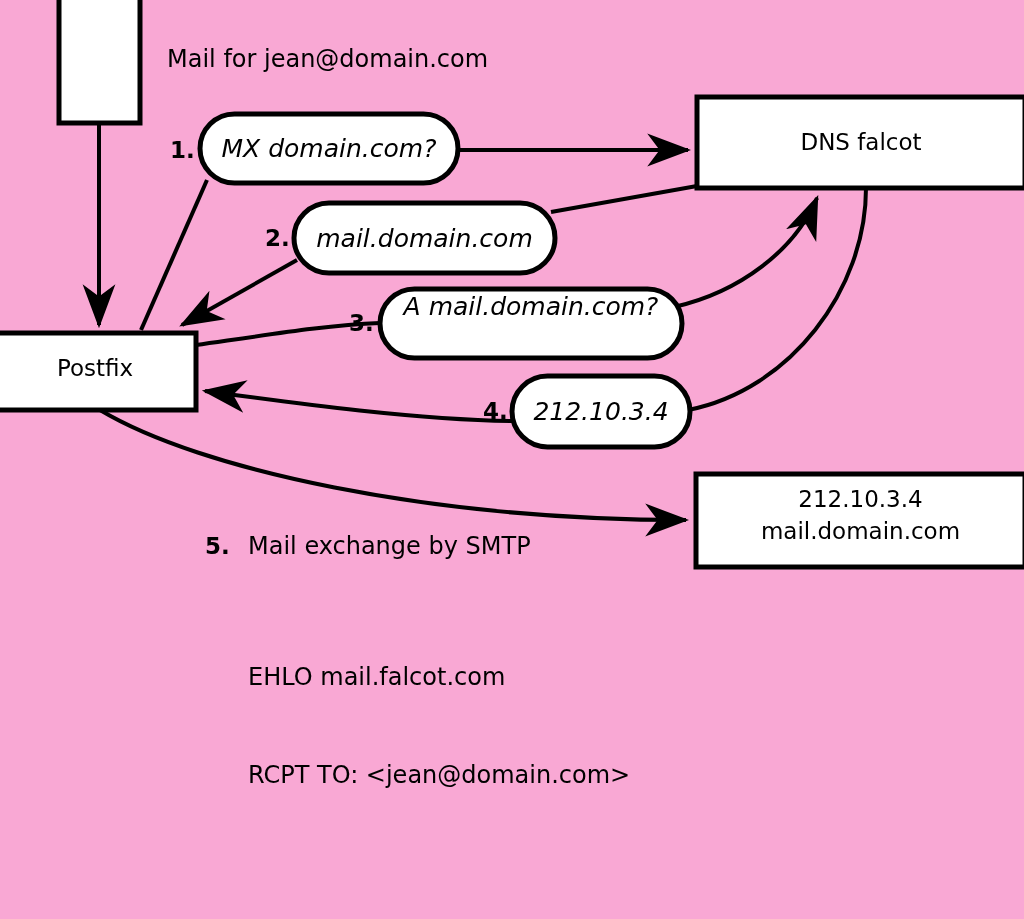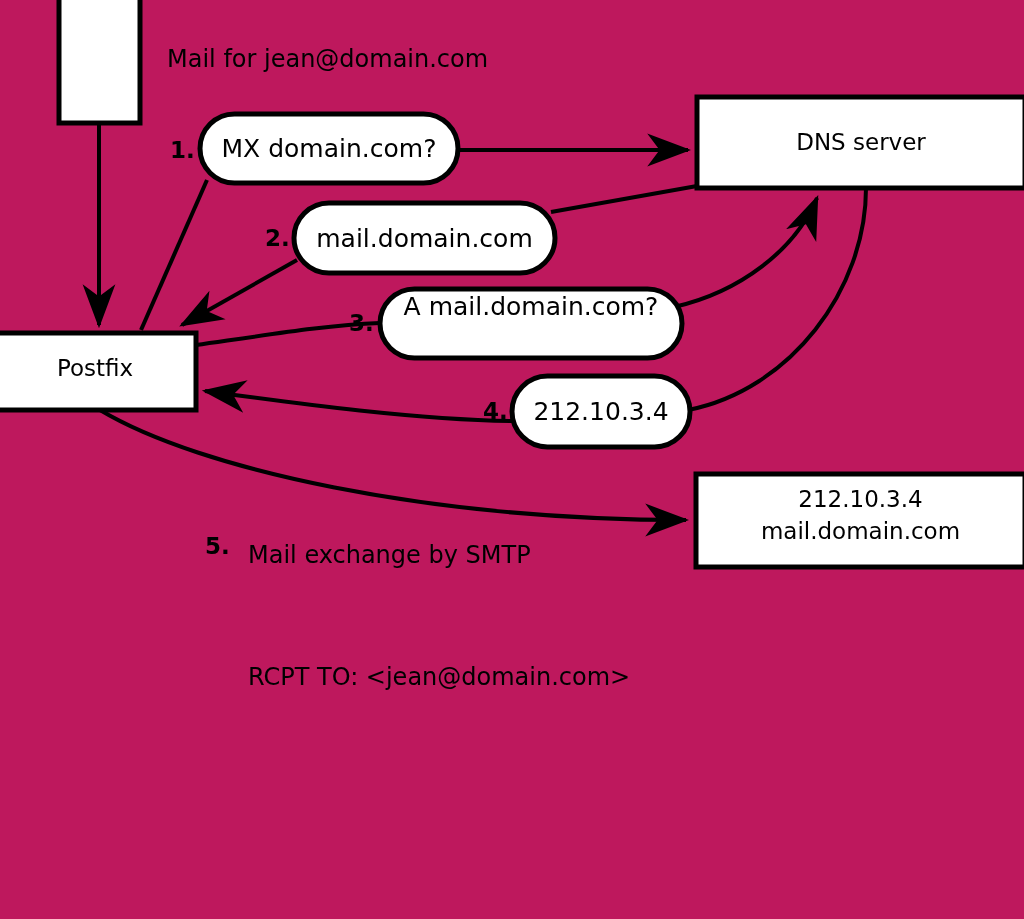--- a/index.html
+++ b/index.html
@@ -4,21 +4,21 @@
 <style>
   html, body {
     margin: 0;
     padding: 0;
     background: #ffffff;
   }
   #stage {
     position: relative;
     width: 1024px;
     height: 919px;
-    background: #be185d;
+    background: #f9a8d4;
     overflow: hidden;
     font-family: "DejaVu Sans", "Liberation Sans", sans-serif;
     color: #000000;
   }
   #diagram-svg {
     position: absolute;
     left: 0;
     top: 0;
     width: 1024px;
     height: 919px;
@@ -29,31 +29,31 @@
     color: #000000;
     line-height: 1.0;
   }
   .node-label {
     font-size: 23px;
     text-align: center;
   }
   .bubble-label {
     font-size: 25px;
     text-align: center;
+    font-style: italic;
   }
   .step-num {
     font-size: 23px;
     font-weight: bold;
   }
   .title-text {
     font-size: 24px;
   }
   .step5-text {
     font-size: 24px;
-    margin-top: 9px;
   }
   .smtp-block {
     font-size: 24px;
     line-height: 32.5px;
   }
 </style>
 </head>
 <body>
 
 <div id="stage">
@@ -96,39 +96,40 @@
     <rect x="200" y="114" width="258" height="69" rx="34.5" ry="34.5" fill="#ffffff" stroke="#000000" stroke-width="5"></rect>
     <rect x="294" y="203" width="261" height="70" rx="35" ry="35" fill="#ffffff" stroke="#000000" stroke-width="5"></rect>
     <rect x="380" y="289" width="302" height="69" rx="34.5" ry="34.5" fill="#ffffff" stroke="#000000" stroke-width="5"></rect>
     <rect x="512" y="376" width="178" height="71" rx="35.5" ry="35.5" fill="#ffffff" stroke="#000000" stroke-width="5"></rect>
   </svg>
 
   <div class="txt title-text" style="left:167px; top:47px;">Mail for jean@domain.com</div>
 
   <div class="txt node-label" style="left:-6px; top:357px; width:202px;">Postfix</div>
 
-  <div class="txt node-label" style="left:697px; top:131px; width:328px;">DNS server</div>
+  <div class="txt node-label" style="left:697px; top:131px; width:328px;">DNS falcot</div>
 
   <div class="txt node-label" style="left:696px; top:488px; width:329px;">212.10.3.4</div>
   <div class="txt node-label" style="left:696px; top:520px; width:329px;">mail.domain.com</div>
 
   <div class="txt step-num" style="left:170px; top:139px;">1.</div>
   <div class="txt step-num" style="left:265px; top:227px;">2.</div>
   <div class="txt step-num" style="left:349px; top:312px;">3.</div>
   <div class="txt step-num" style="left:483px; top:400px;">4.</div>
   <div class="txt step-num" style="left:205px; top:535px;">5.</div>
 
   <div class="txt bubble-label" style="left:200px; top:136px; width:258px;">MX domain.com?</div>
   <div class="txt bubble-label" style="left:294px; top:226px; width:261px;">mail.domain.com</div>
   <div class="txt bubble-label" style="left:380px; top:294px; width:302px;">A mail.domain.com?</div>
   <div class="txt bubble-label" style="left:512px; top:399px; width:178px;">212.10.3.4</div>
 
   <div class="txt step5-text" style="left:248px; top:534px;">Mail exchange by SMTP</div>
 
   <div class="txt smtp-block" style="left:248px; top:596px;">
+    <div>EHLO mail.falcot.com</div>
     <div>RCPT TO: &lt;jean@domain.com&gt;</div>
     
     
     
     
     
     
     
     
   </div>

